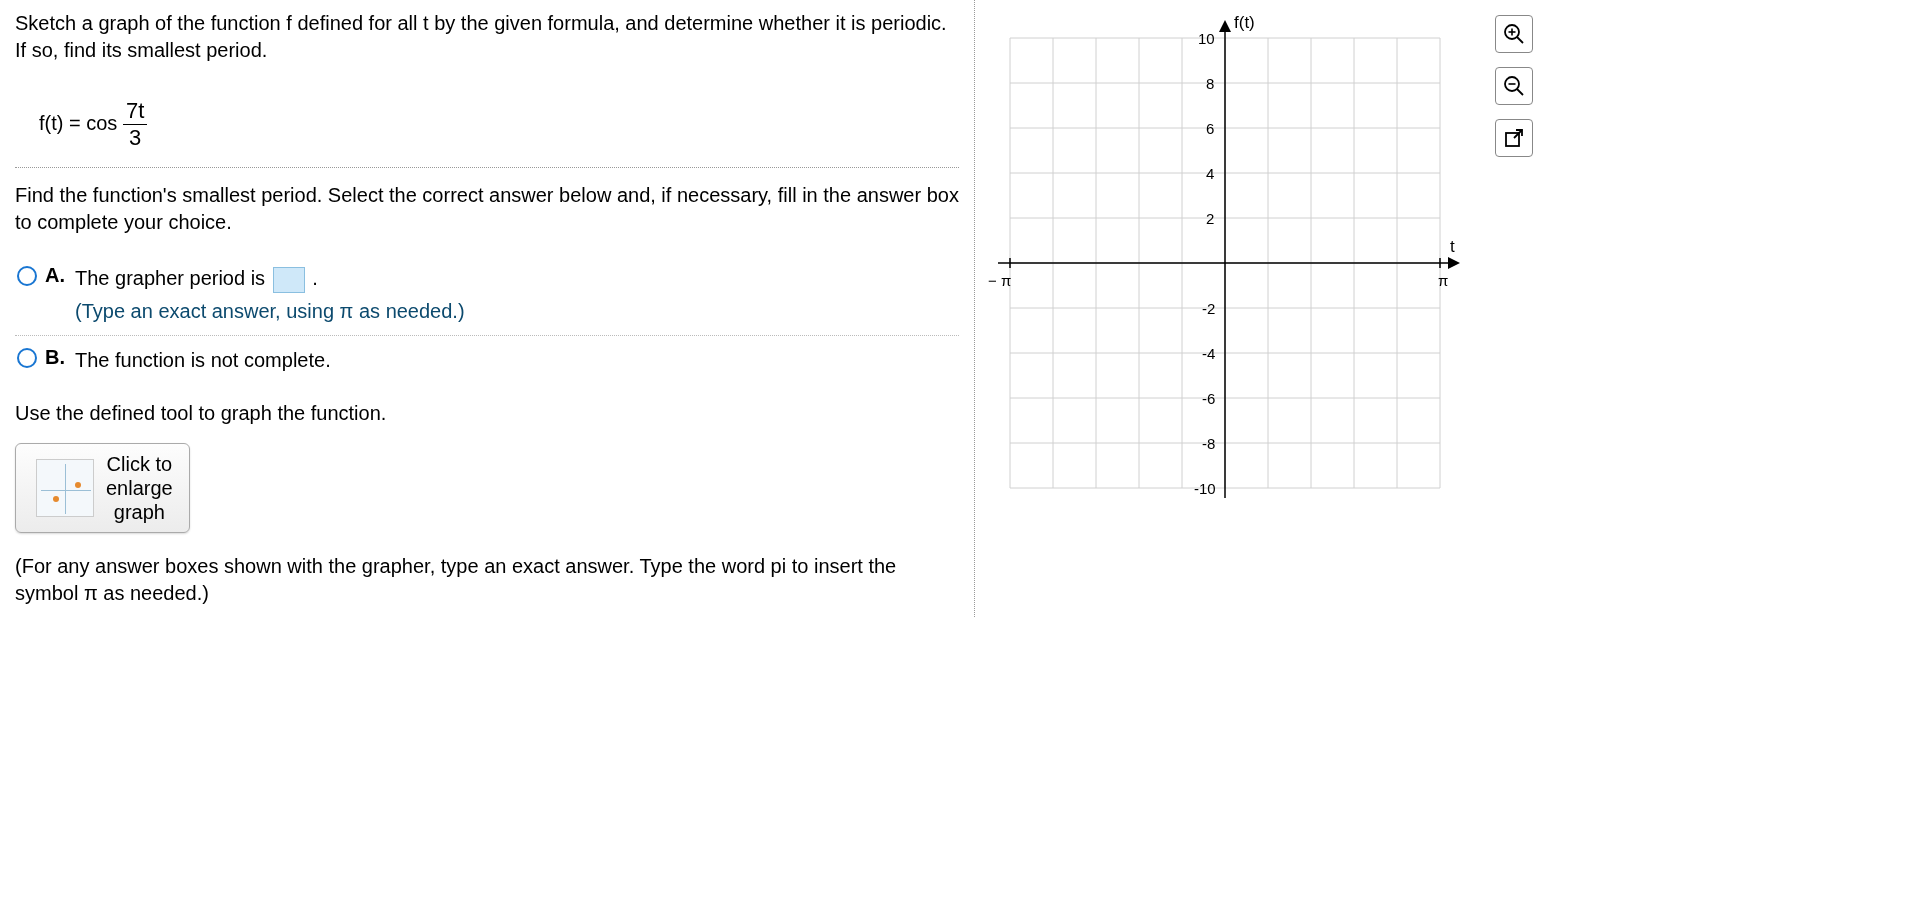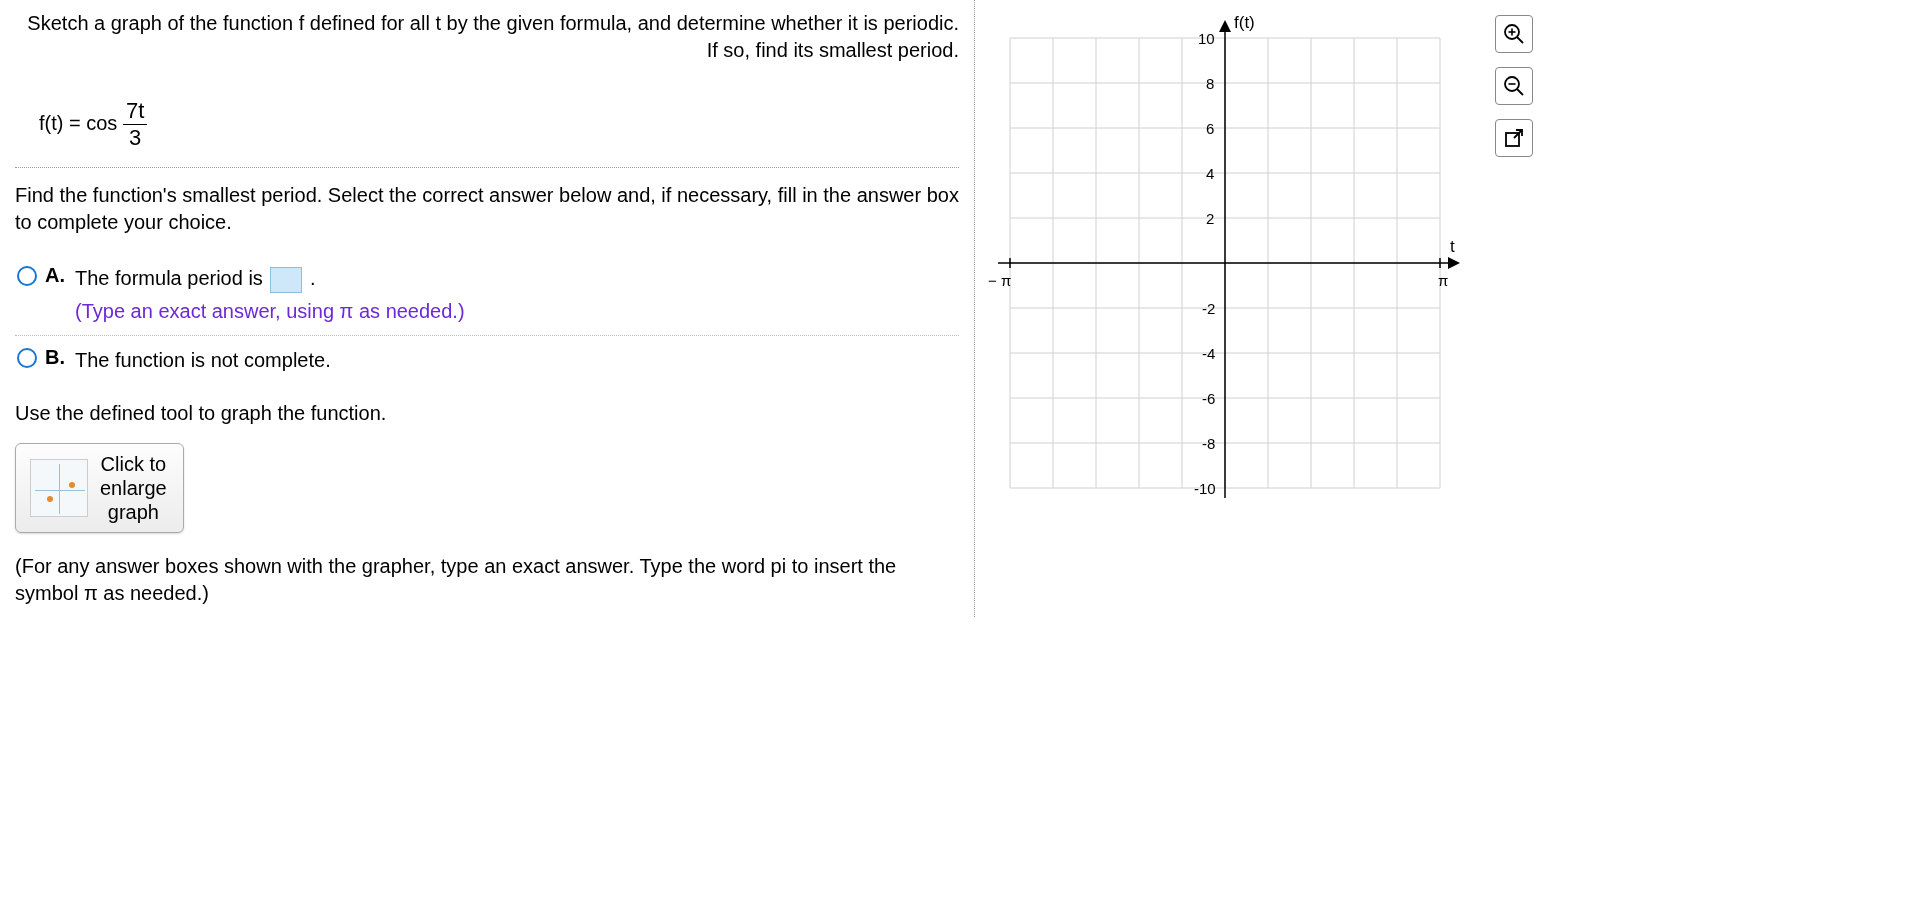--- a/index.html
+++ b/index.html
@@ -36,21 +36,21 @@
       width: 38px;
       height: 38px;
       border: 1px solid #888;
       border-radius: 4px;
       background: #fff;
       display: flex;
       align-items: center;
       justify-content: center;
       cursor: pointer;
     }
-    .problem-intro { line-height: 1.35; margin-bottom: 20px; text-align: right; }
+    .problem-intro { line-height: 1.35; margin-bottom: 20px; }
     .formula-row {
       padding: 14px 0 16px 24px;
       border-bottom: 1px dotted #999;
       margin-bottom: 14px;
       font-size: 20px;
     }
     .frac {
       display: inline-block;
       vertical-align: middle;
       text-align: center;
@@ -80,30 +80,30 @@
     .choice-text { line-height: 1.4; }
     .answer-box {
       display: inline-block;
       width: 32px;
       height: 26px;
       background: #cfe8f9;
       border: 1px solid #8abfe0;
       vertical-align: middle;
       margin: 0 2px;
     }
-    .hint-text { color: #6d28d9; margin-top: 4px; }
+    .hint-text { color: #0c4a6e; margin-top: 4px; }
     .choice-divider { border-top: 1px dotted #bbb; margin: 4px 0; }
     .graph-prompt { margin: 18px 0; }
     .graph-button {
       display: inline-flex;
       align-items: center;
       gap: 12px;
       border: 1px solid #aaa;
       border-radius: 6px;
-      padding: 8px 16px 8px 14px;
+      padding: 8px 16px 8px 20px;
       background: linear-gradient(#fdfdfd,#ececec);
       cursor: pointer;
       box-shadow: 0 1px 2px rgba(0,0,0,0.15);
     }
     .graph-button .thumb {
       width: 58px;
       height: 58px;
       background: #f4f8fb;
       border: 1px solid #ccc;
       position: relative;
@@ -154,21 +154,21 @@
 
     <p class="instruction">Find the function's smallest period. Select the correct answer below and, if necessary, fill in the answer box to complete your choice.</p>
 
     <div class="choices">
       <div class="choice">
         <span class="radio"></span>
         <div class="choice-body">
           <span class="choice-letter">A.</span>
           <div class="choice-text">
             <div>
-              <span>The formula period is </span>
+              <span>The grapher period is </span>
               <span class="answer-box"></span>
               <span> .</span>
             </div>
             <div class="hint-text">(Type an exact answer, using π as needed.)</div>
           </div>
         </div>
       </div>
       <div class="choice-divider"></div>
       <div class="choice">
         <span class="radio"></span>

